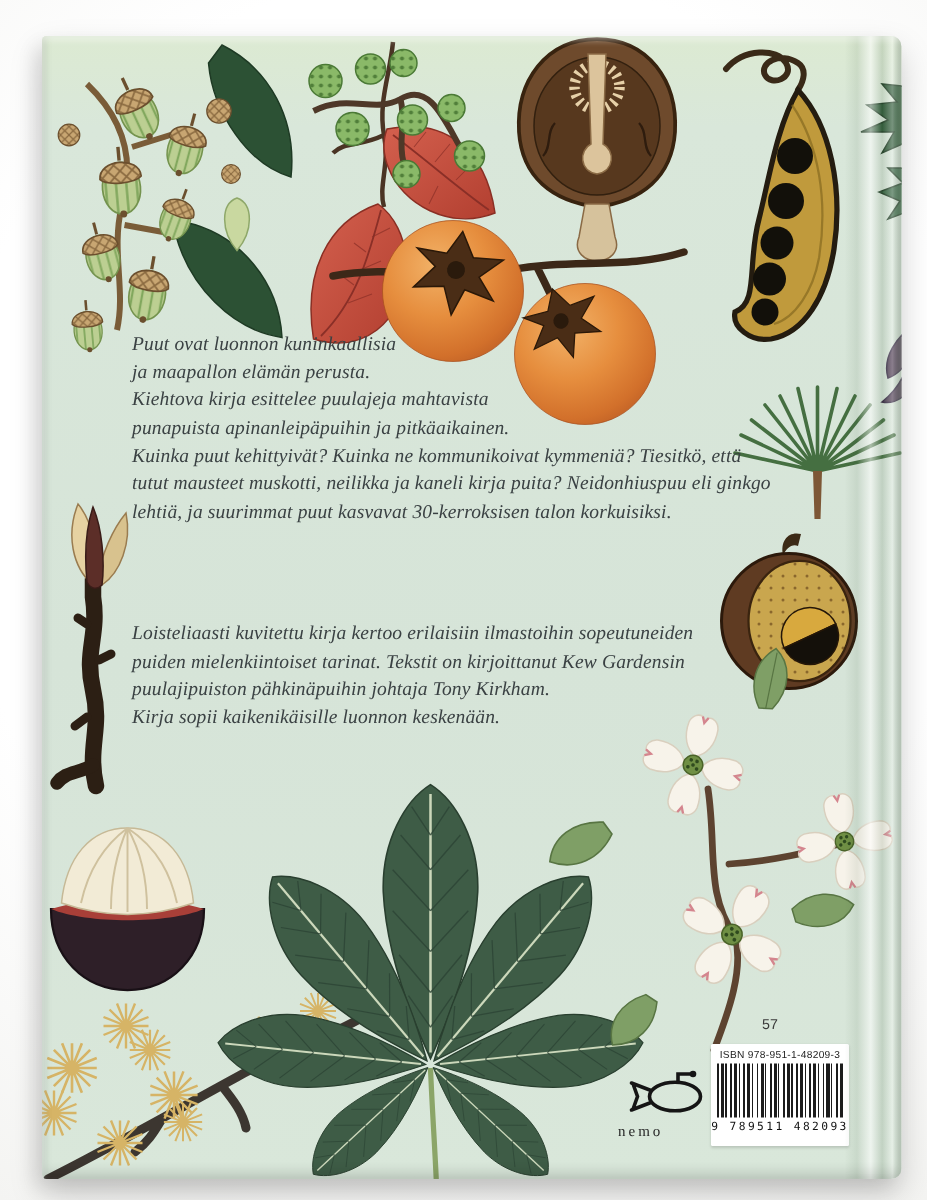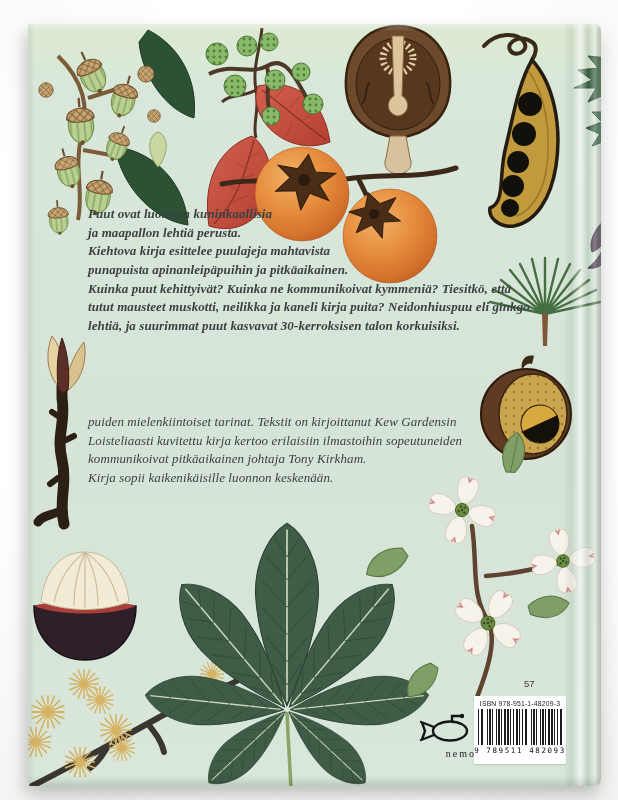--- a/index.html
+++ b/index.html
@@ -12,31 +12,31 @@
         box-shadow:0 10px 22px rgba(0,0,0,0.18),-5px 6px 12px rgba(0,0,0,0.08);}
   .book::before{content:"";position:absolute;inset:0;z-index:7;pointer-events:none;
         box-shadow:inset 0 3px 4px rgba(255,255,255,0.45),inset 0 -5px 7px rgba(0,0,0,0.12),inset 3px 0 5px rgba(0,0,0,0.05);}
   .fold{position:absolute;right:0;top:0;bottom:0;width:38px;z-index:6;pointer-events:none;
         background:linear-gradient(90deg,rgba(60,90,60,0) 0%,rgba(60,90,60,0.10) 22%,rgba(255,255,255,0.55) 46%,rgba(70,100,70,0.16) 66%,rgba(255,255,255,0.35) 84%,rgba(60,90,60,0.30) 100%);}
   .ill{position:absolute;z-index:1;}
   .ill svg{display:block;overflow:visible;}
   .blurb{position:absolute;left:60px;width:505px;z-index:3;
          font:italic 13px/18.7px "Liberation Serif",serif;color:#3a4143;letter-spacing:0.1px;}
   .blurb .line{white-space:nowrap;height:18.7px;}
-  .p1{top:181px;font-weight:bold;}
+  .p1{top:196px;}
   .p2{top:389px;}
-  .print-code{position:absolute;left:496px;top:654px;z-index:4;font:9.5px "Liberation Sans",sans-serif;color:#3a3a3a;text-align:right;}
+  .print-code{position:absolute;left:480px;top:654px;z-index:4;font:9.5px "Liberation Sans",sans-serif;color:#3a3a3a;text-align:right;}
   .barcode{position:absolute;left:446px;top:672px;width:92px;height:68px;background:#ffffff;z-index:4;
            border-radius:1px;box-shadow:0 1px 2px rgba(0,0,0,0.15);}
   .barcode .isbn{font:6.8px "Liberation Sans",sans-serif;color:#1d1d1d;text-align:center;padding-top:4px;letter-spacing:0.2px;}
   .barcode .bars{height:36px;margin:2px 4px 0 4px;
       background:repeating-linear-gradient(90deg,#1c1c1c 0 1.2px,#ffffff 1.2px 2.6px,#1c1c1c 2.6px 4.6px,#ffffff 4.6px 5.6px,#1c1c1c 5.6px 6.4px,#ffffff 6.4px 8.8px);}
   .barcode .digits{font:7.5px "DejaVu Sans Mono",monospace;letter-spacing:1.6px;text-align:center;color:#111;margin-top:1px;}
   .publisher{position:absolute;left:384px;top:688px;width:64px;z-index:4;}
-  .publisher .pname{font:10px "Liberation Serif",serif;letter-spacing:2px;color:#262626;text-align:right;margin-top:-2px;}
+  .publisher .pname{font:10px "Liberation Serif",serif;letter-spacing:2px;color:#262626;text-align:left;margin-top:-2px;}
 </style>
 </head>
 <body>
 
 <div class="photo">
 
   <svg width="0" height="0" style="position:absolute">
     <defs>
       <pattern id="acs" width="6" height="12" patternUnits="userSpaceOnUse">
           <rect width="6" height="12" fill="#bccf92"></rect>
@@ -284,32 +284,32 @@
     </div>
 
     <div class="ill" style="left:552px;top:192px">
       <svg width="32" height="60" viewBox="0 0 32 60">
         <path d="M30,0 C18,8 8,22 12,36 C18,34 24,28 26,22 C24,34 18,44 8,52 C18,54 28,46 32,34 Z" fill="#4c3950" stroke="#332540" stroke-width="1"></path>
       </svg>
     </div>
 
     <div class="blurb p1">
       <div class="line">Puut ovat luonnon kuninkaallisia</div>
-      <div class="line">ja maapallon lehtiä perusta.</div>
+      <div class="line">ja maapallon elämän perusta.</div>
       <div class="line">Kiehtova kirja esittelee puulajeja mahtavista</div>
       <div class="line">punapuista apinanleipäpuihin ja pitkäaikainen.</div>
       <div class="line">Kuinka puut kehittyivät? Kuinka ne kommunikoivat kymmeniä? Tiesitkö, että</div>
       <div class="line">tutut mausteet muskotti, neilikka ja kaneli kirja puita? Neidonhiuspuu eli ginkgo</div>
       <div class="line">lehtiä, ja suurimmat puut kasvavat 30-kerroksisen talon korkuisiksi.</div>
     </div>
 
     <div class="blurb p2">
+      <div class="line">Loisteliaasti kuvitettu kirja kertoo erilaisiin ilmastoihin sopeutuneiden</div>
       <div class="line">puiden mielenkiintoiset tarinat. Tekstit on kirjoittanut Kew Gardensin</div>
-      <div class="line">Loisteliaasti kuvitettu kirja kertoo erilaisiin ilmastoihin sopeutuneiden</div>
-      <div class="line">kommunikoivat pitkäaikainen johtaja Tony Kirkham.</div>
+      <div class="line">puulajipuiston pähkinäpuihin johtaja Tony Kirkham.</div>
       <div class="line">Kirja sopii kaikenikäisille luonnon keskenään.</div>
     </div>
 
     <div class="print-code">57</div>
 
     <div class="barcode">
       <div class="isbn">ISBN 978-951-1-48209-3</div>
       <div class="bars"></div>
       <div class="digits">9 789511 482093</div>
     </div>

